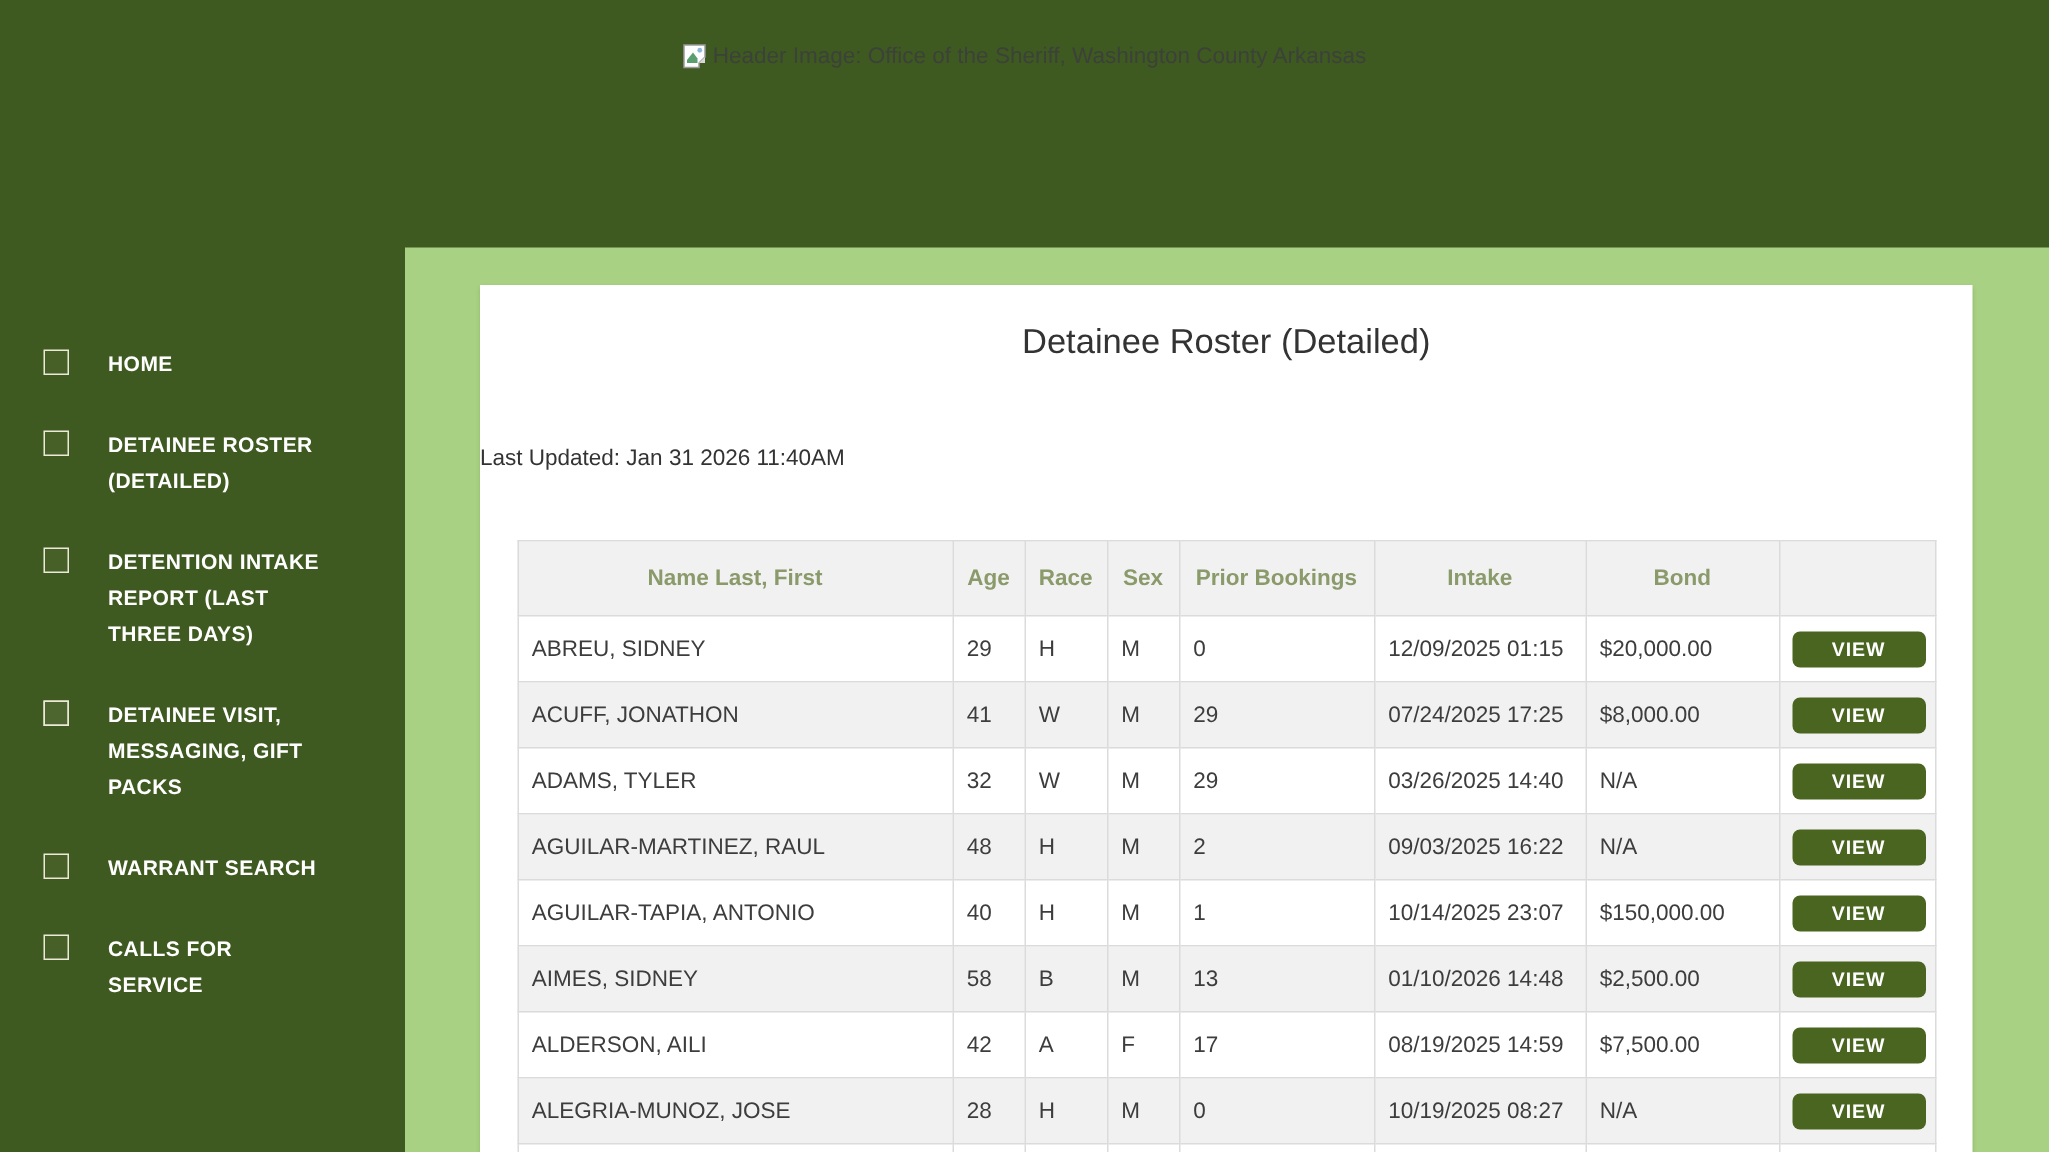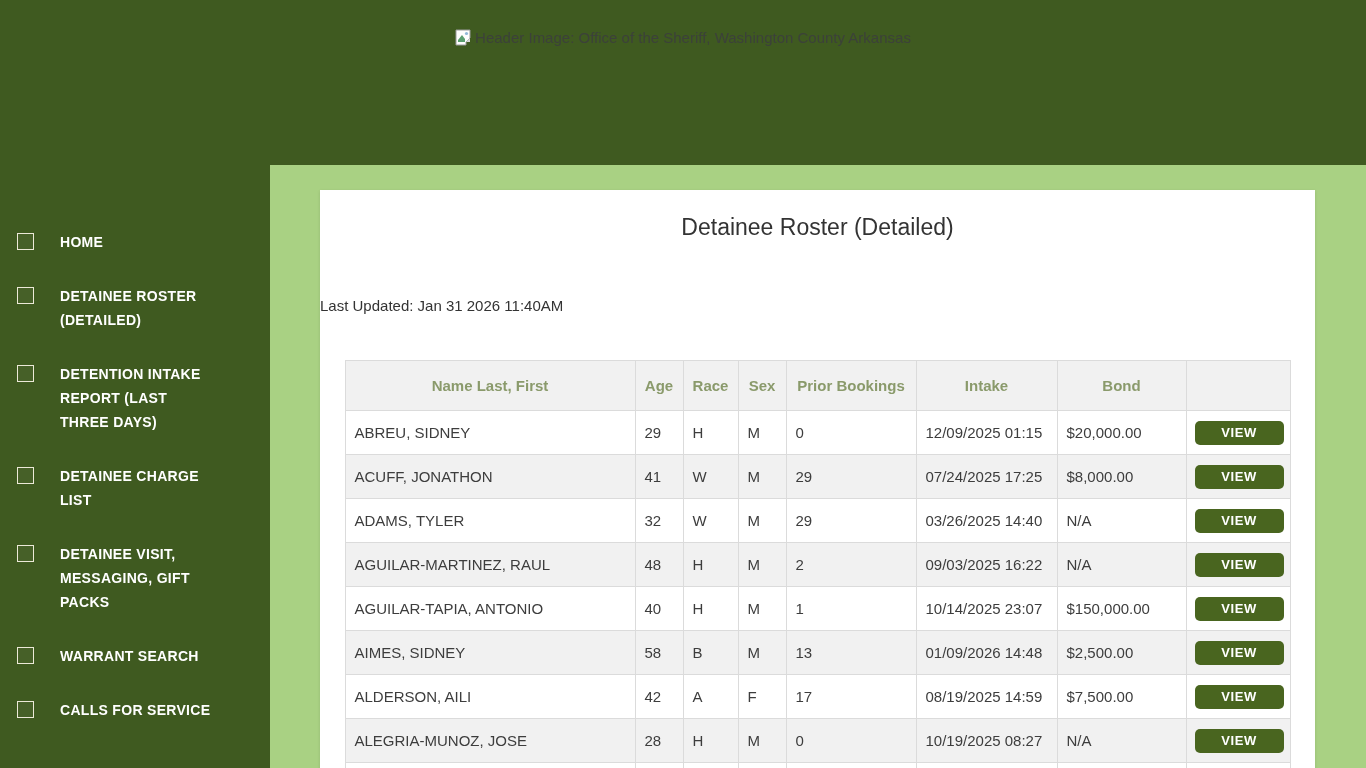--- a/index.html
+++ b/index.html
@@ -26,20 +26,21 @@
   
   .sidebar {
     position: absolute; left: 0; top: 0;
     width: 270px; height: 768px;
     background: #3f5a20;
     z-index: 2;
   }
   .sidebar ul {
     list-style: none;
     padding-top: 230px;
+    margin-left: 12px;
   }
   .sidebar li {
     position: relative;
     padding-left: 60px;
     padding-right: 50px;
     margin-bottom: 30px;
     color: #ffffff;
     font-size: 14px;
     font-weight: bold;
     line-height: 24px;
@@ -225,21 +226,21 @@
             <td>10/14/2025 23:07</td>
             <td>$150,000.00</td>
             <td class="action-cell"><button class="view-btn">VIEW</button></td>
           </tr>
           <tr>
             <td>AIMES, SIDNEY</td>
             <td>58</td>
             <td>B</td>
             <td>M</td>
             <td>13</td>
-            <td>01/09/2026 14:48</td>
+            <td>01/10/2026 14:48</td>
             <td>$2,500.00</td>
             <td class="action-cell"><button class="view-btn">VIEW</button></td>
           </tr>
           <tr>
             <td>ALDERSON, AILI</td>
             <td>42</td>
             <td>A</td>
             <td>F</td>
             <td>17</td>
             <td>08/19/2025 14:59</td>
@@ -269,18 +270,18 @@
         </tbody>
     </table>
   </div>
 </div>
 
 <nav class="sidebar">
   <ul id="sidebar-list">
       <li><span class="nav-icon"></span><span>HOME</span></li>
       <li><span class="nav-icon"></span><span>DETAINEE ROSTER (DETAILED)</span></li>
       <li><span class="nav-icon"></span><span>DETENTION INTAKE REPORT (LAST THREE DAYS)</span></li>
-      <li><span class="nav-icon"></span><span>DETAINEE CHARGE LIST</span></li>
+      <li><span class="nav-icon"></span></li>
       <li><span class="nav-icon"></span><span>DETAINEE VISIT, MESSAGING, GIFT PACKS</span></li>
       <li><span class="nav-icon"></span><span>WARRANT SEARCH</span></li>
       <li><span class="nav-icon"></span><span>CALLS FOR SERVICE</span></li>
     </ul>
 </nav>
 
 </body></html>

